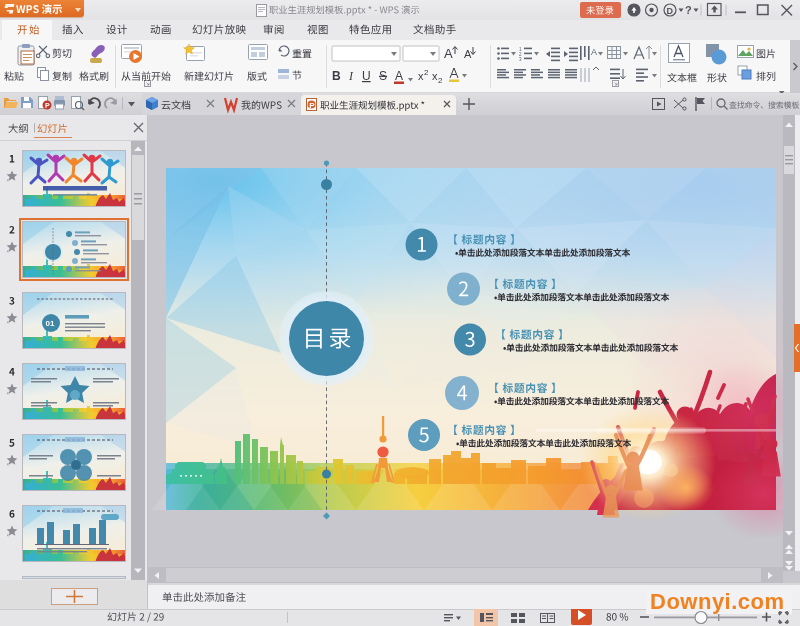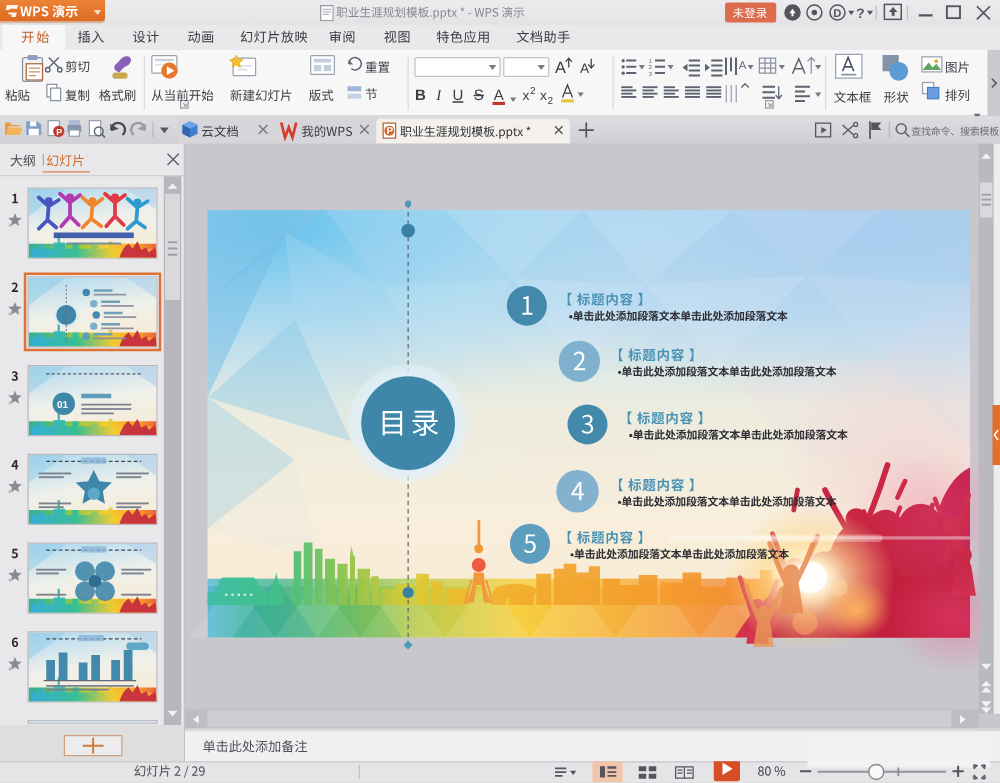--- a/index.html
+++ b/index.html
@@ -773,20 +773,21 @@
 <svg class="abs" style="left:152px;top:570px" width="10" height="10">
       <path d="M7 2 L2.5 5.5 L7 9 Z" fill="#f2f2f4"></path>
     </svg>
 <svg class="abs" style="left:765px;top:570px" width="10" height="10">
       <path d="M3 2 L7.5 5.5 L3 9 Z" fill="#f2f2f4"></path>
     </svg>
 <div class="abs" style="left:166px;top:568px;width:595px;height:14px;background:#cdcdd2"></div>
 <div class="abs" style="left:148px;top:583px;width:652px;height:26px;background:#f0f0f2;border-top:2px solid #d8d8db"></div>
 <div class="abs" style="left:0;top:609px;width:800px;height:17px;background:#e5e5e8;border-top:1px solid #c9c9ce"></div>
 <div class="abs" style="left:646px;top:589px;width:146px;height:25px;background:#f2f1f3"></div>
+<div class="abs" style="left:650px;top:589px;width:146px;height:25px;font-family:'Liberation Sans',sans-serif;font-weight:bold;font-size:22px;color:#f08221;letter-spacing:0.5px">Downyi.com</div>
 <svg class="abs" style="left:0;top:609px" width="800" height="17">
       <rect x="287" y="3" width="1" height="11" fill="#c2c2c8"></rect>
       <g fill="#55555d">
         <rect x="444" y="5" width="9" height="1.4"></rect>
         <rect x="444" y="8" width="9" height="1.4"></rect>
         <rect x="444" y="11" width="6" height="1.4"></rect>
         <path d="M456 7.5 l5 0 -2.5 3.5z"></path>
       </g>
       <rect x="474" y="0" width="24" height="17" fill="#f2c4a8"></rect>
       <g fill="#55555d">

